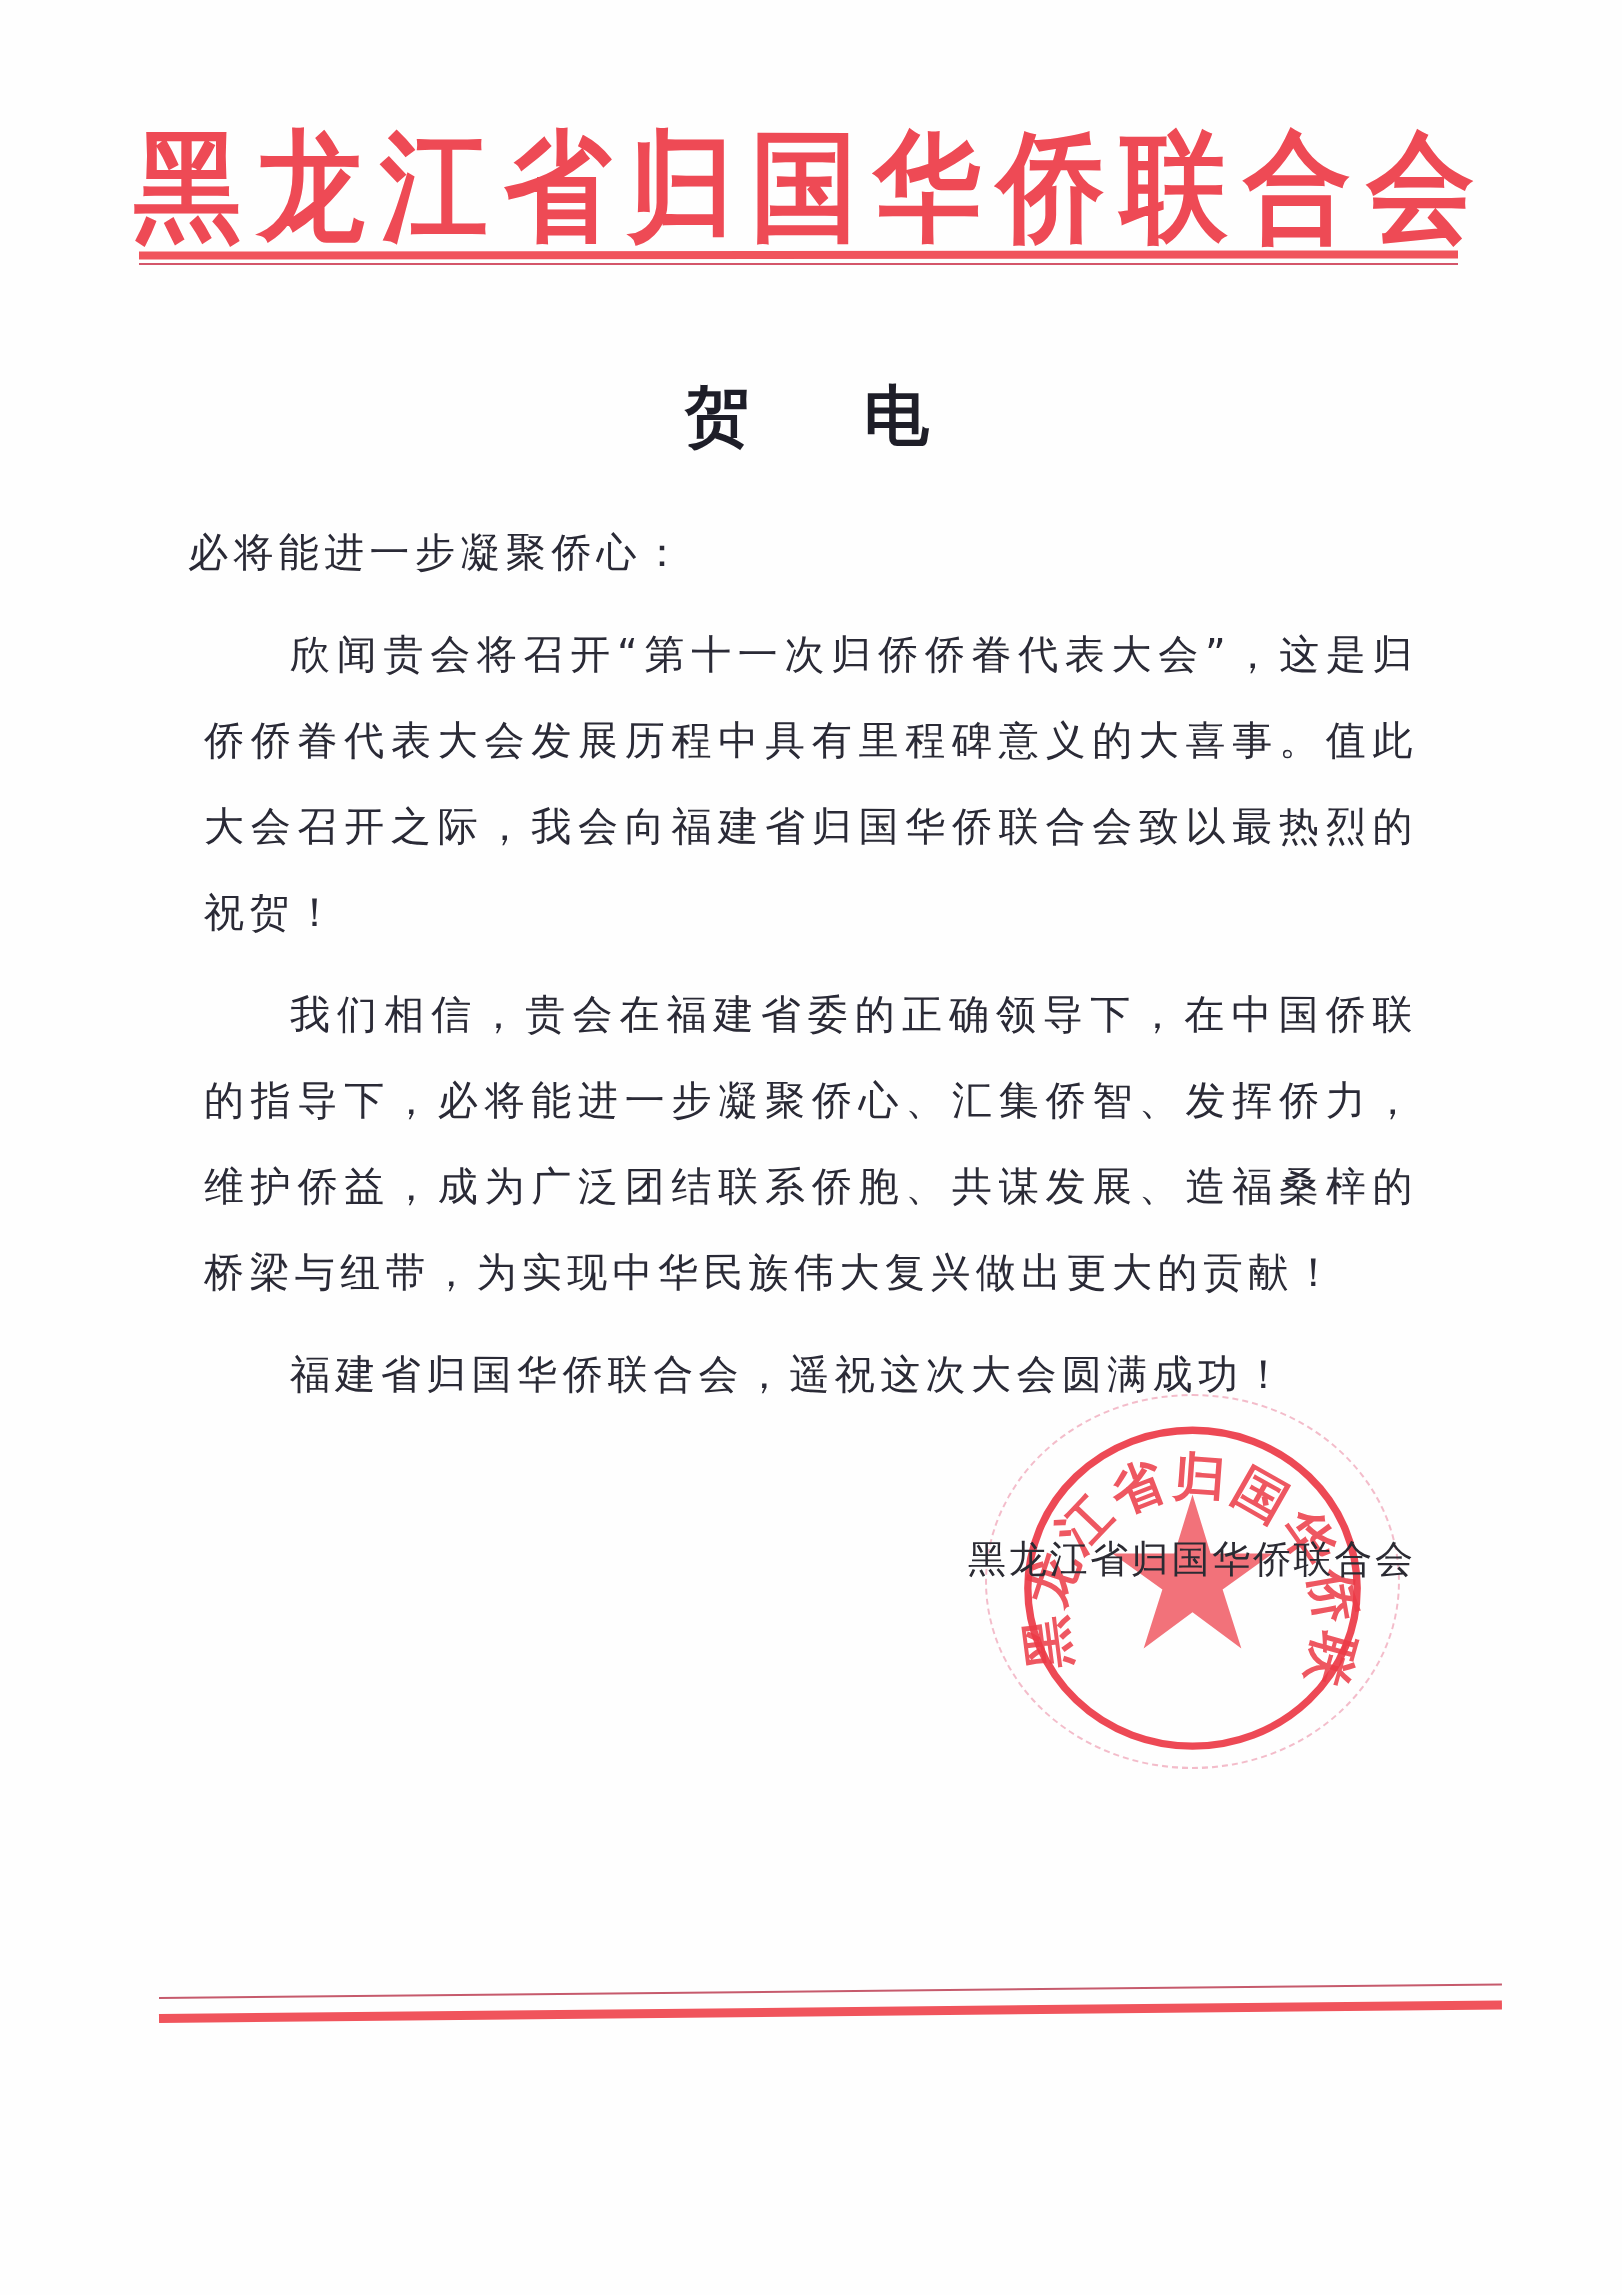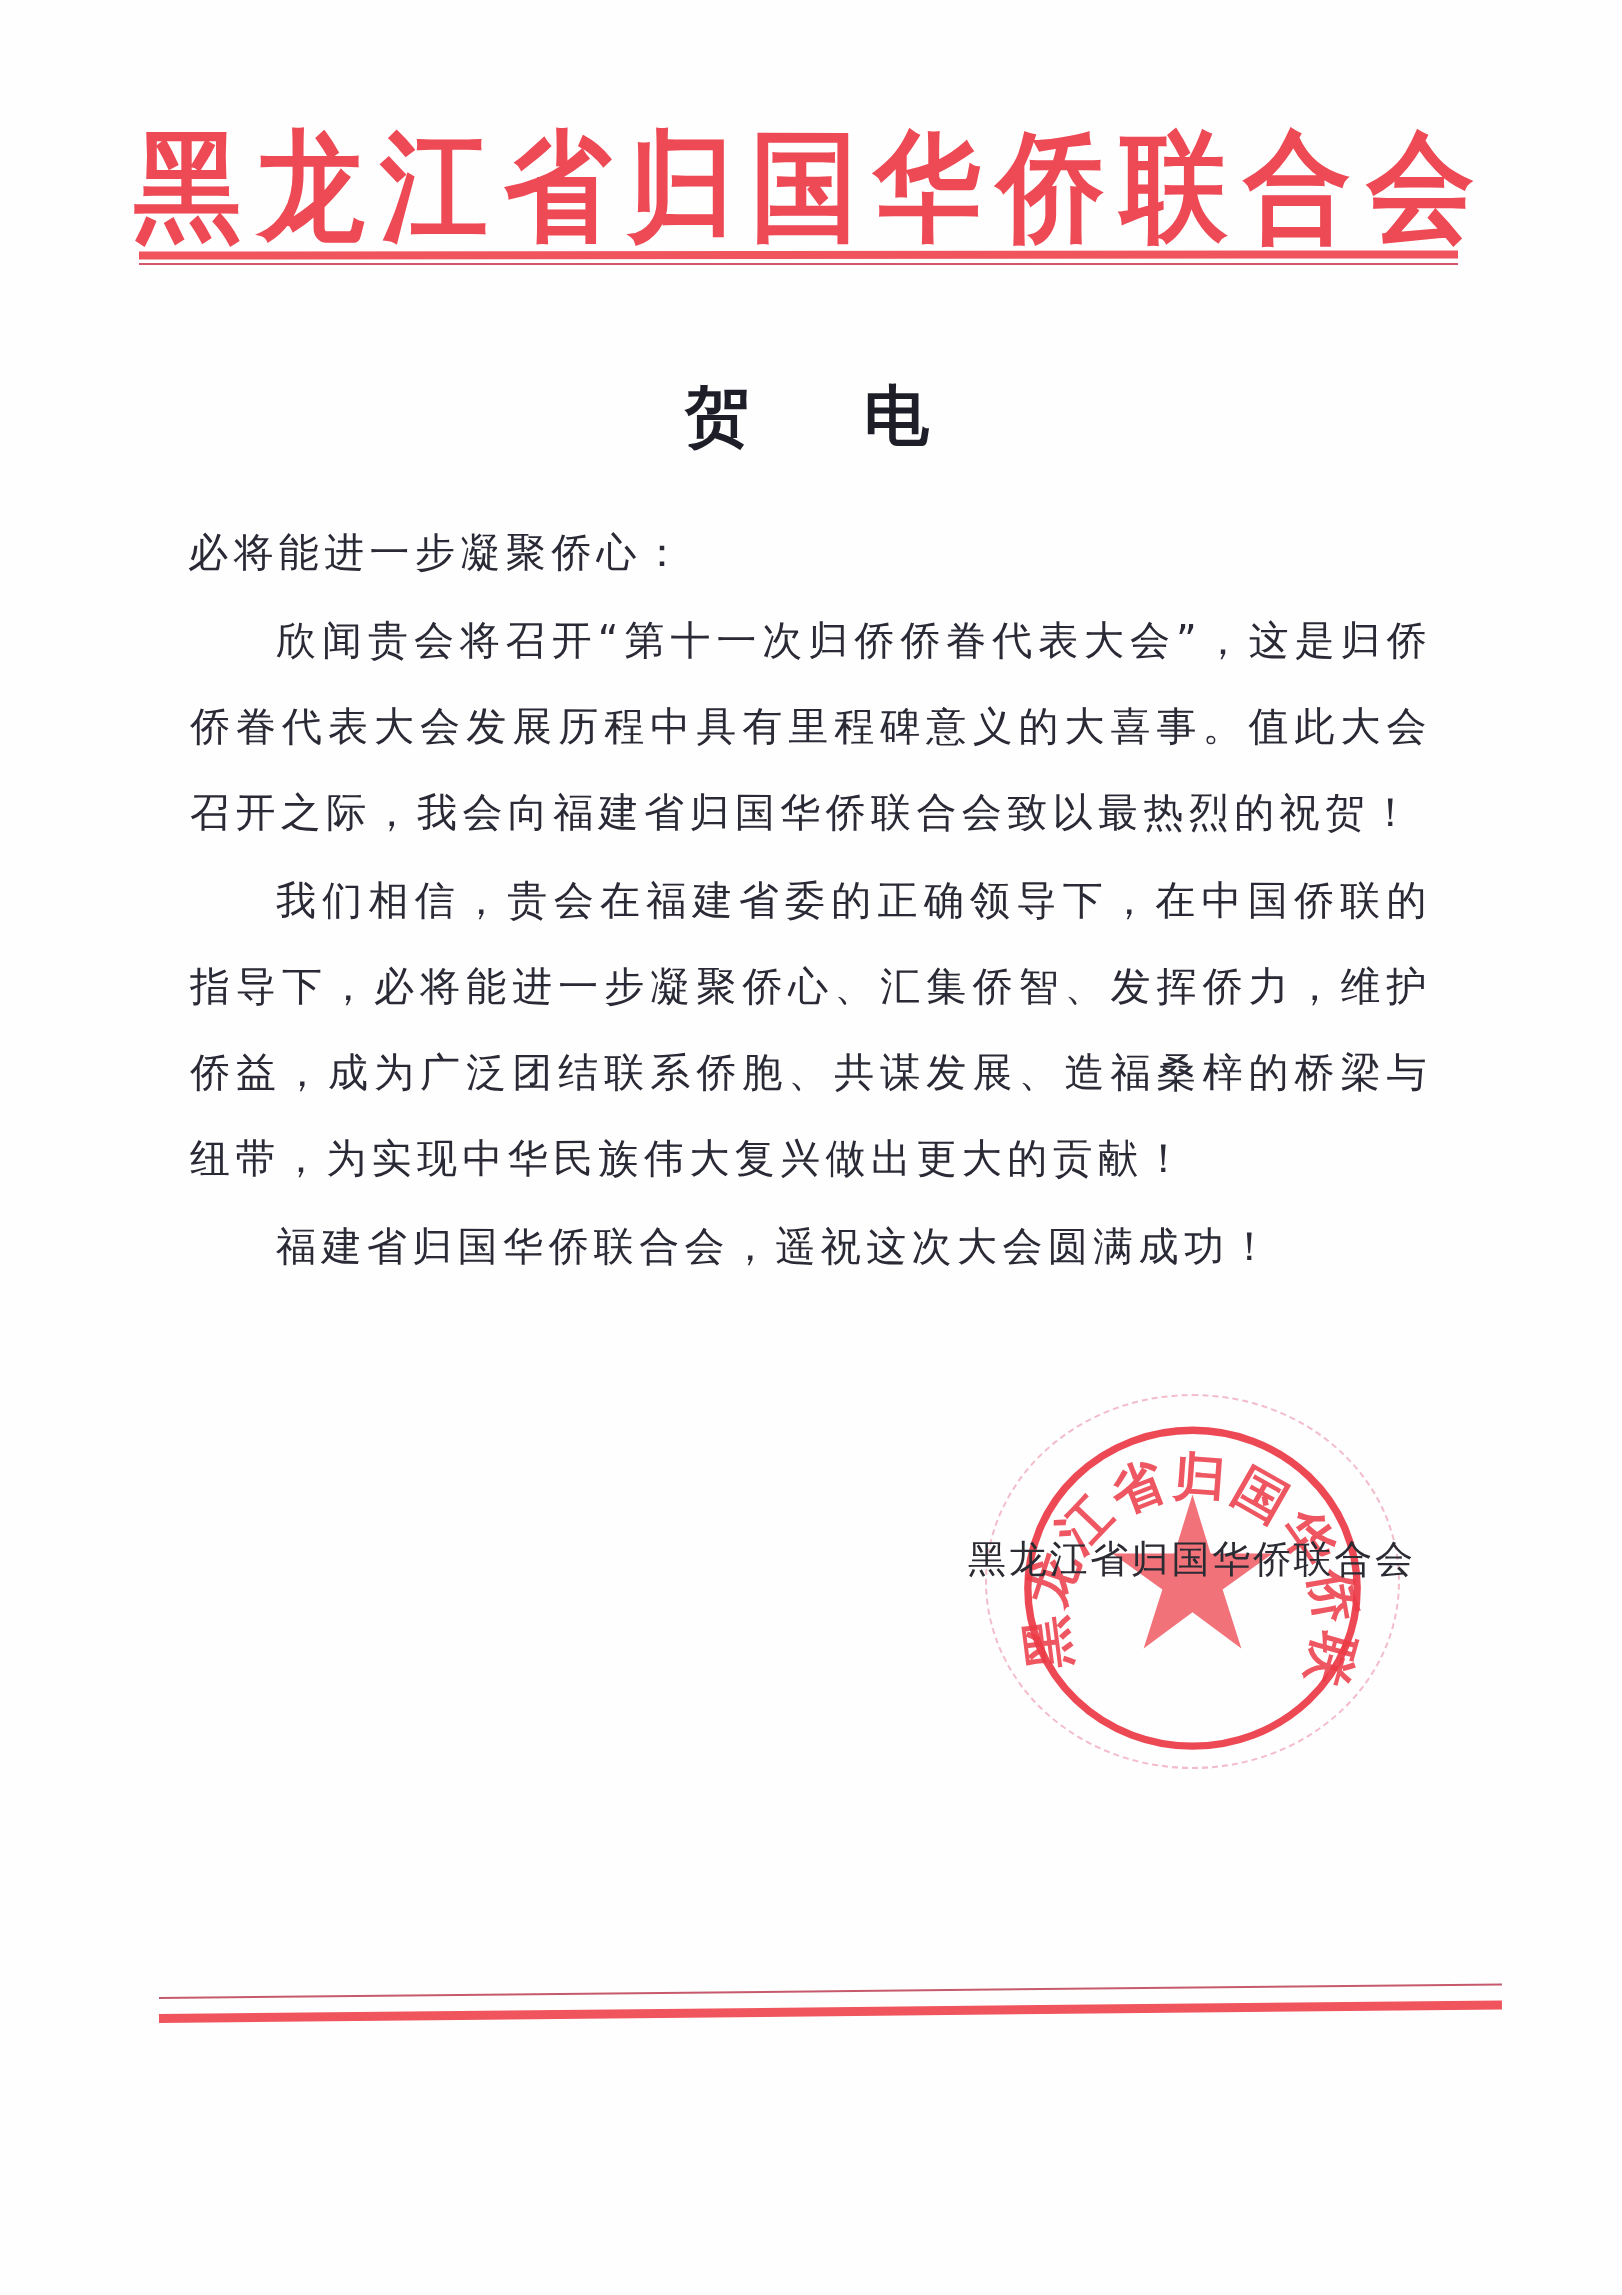--- a/index.html
+++ b/index.html
@@ -69,21 +69,21 @@
     top: 509px;
     width: 1246px;
     color: #2a2a36;
     font-family: "DejaVu Sans", "Liberation Sans", sans-serif;
     font-size: 40px;
     line-height: 86px;
     letter-spacing: 5.4px;
   }
   .salutation { margin: 0; }
   .para {
-    margin: 2px;
+    margin: 16px;
     text-indent: 86px;
     text-align: justify;
     text-align-last: left;
   }
 
   
   .seal {
     position: absolute;
     left: 985px;
     top: 1394px;

